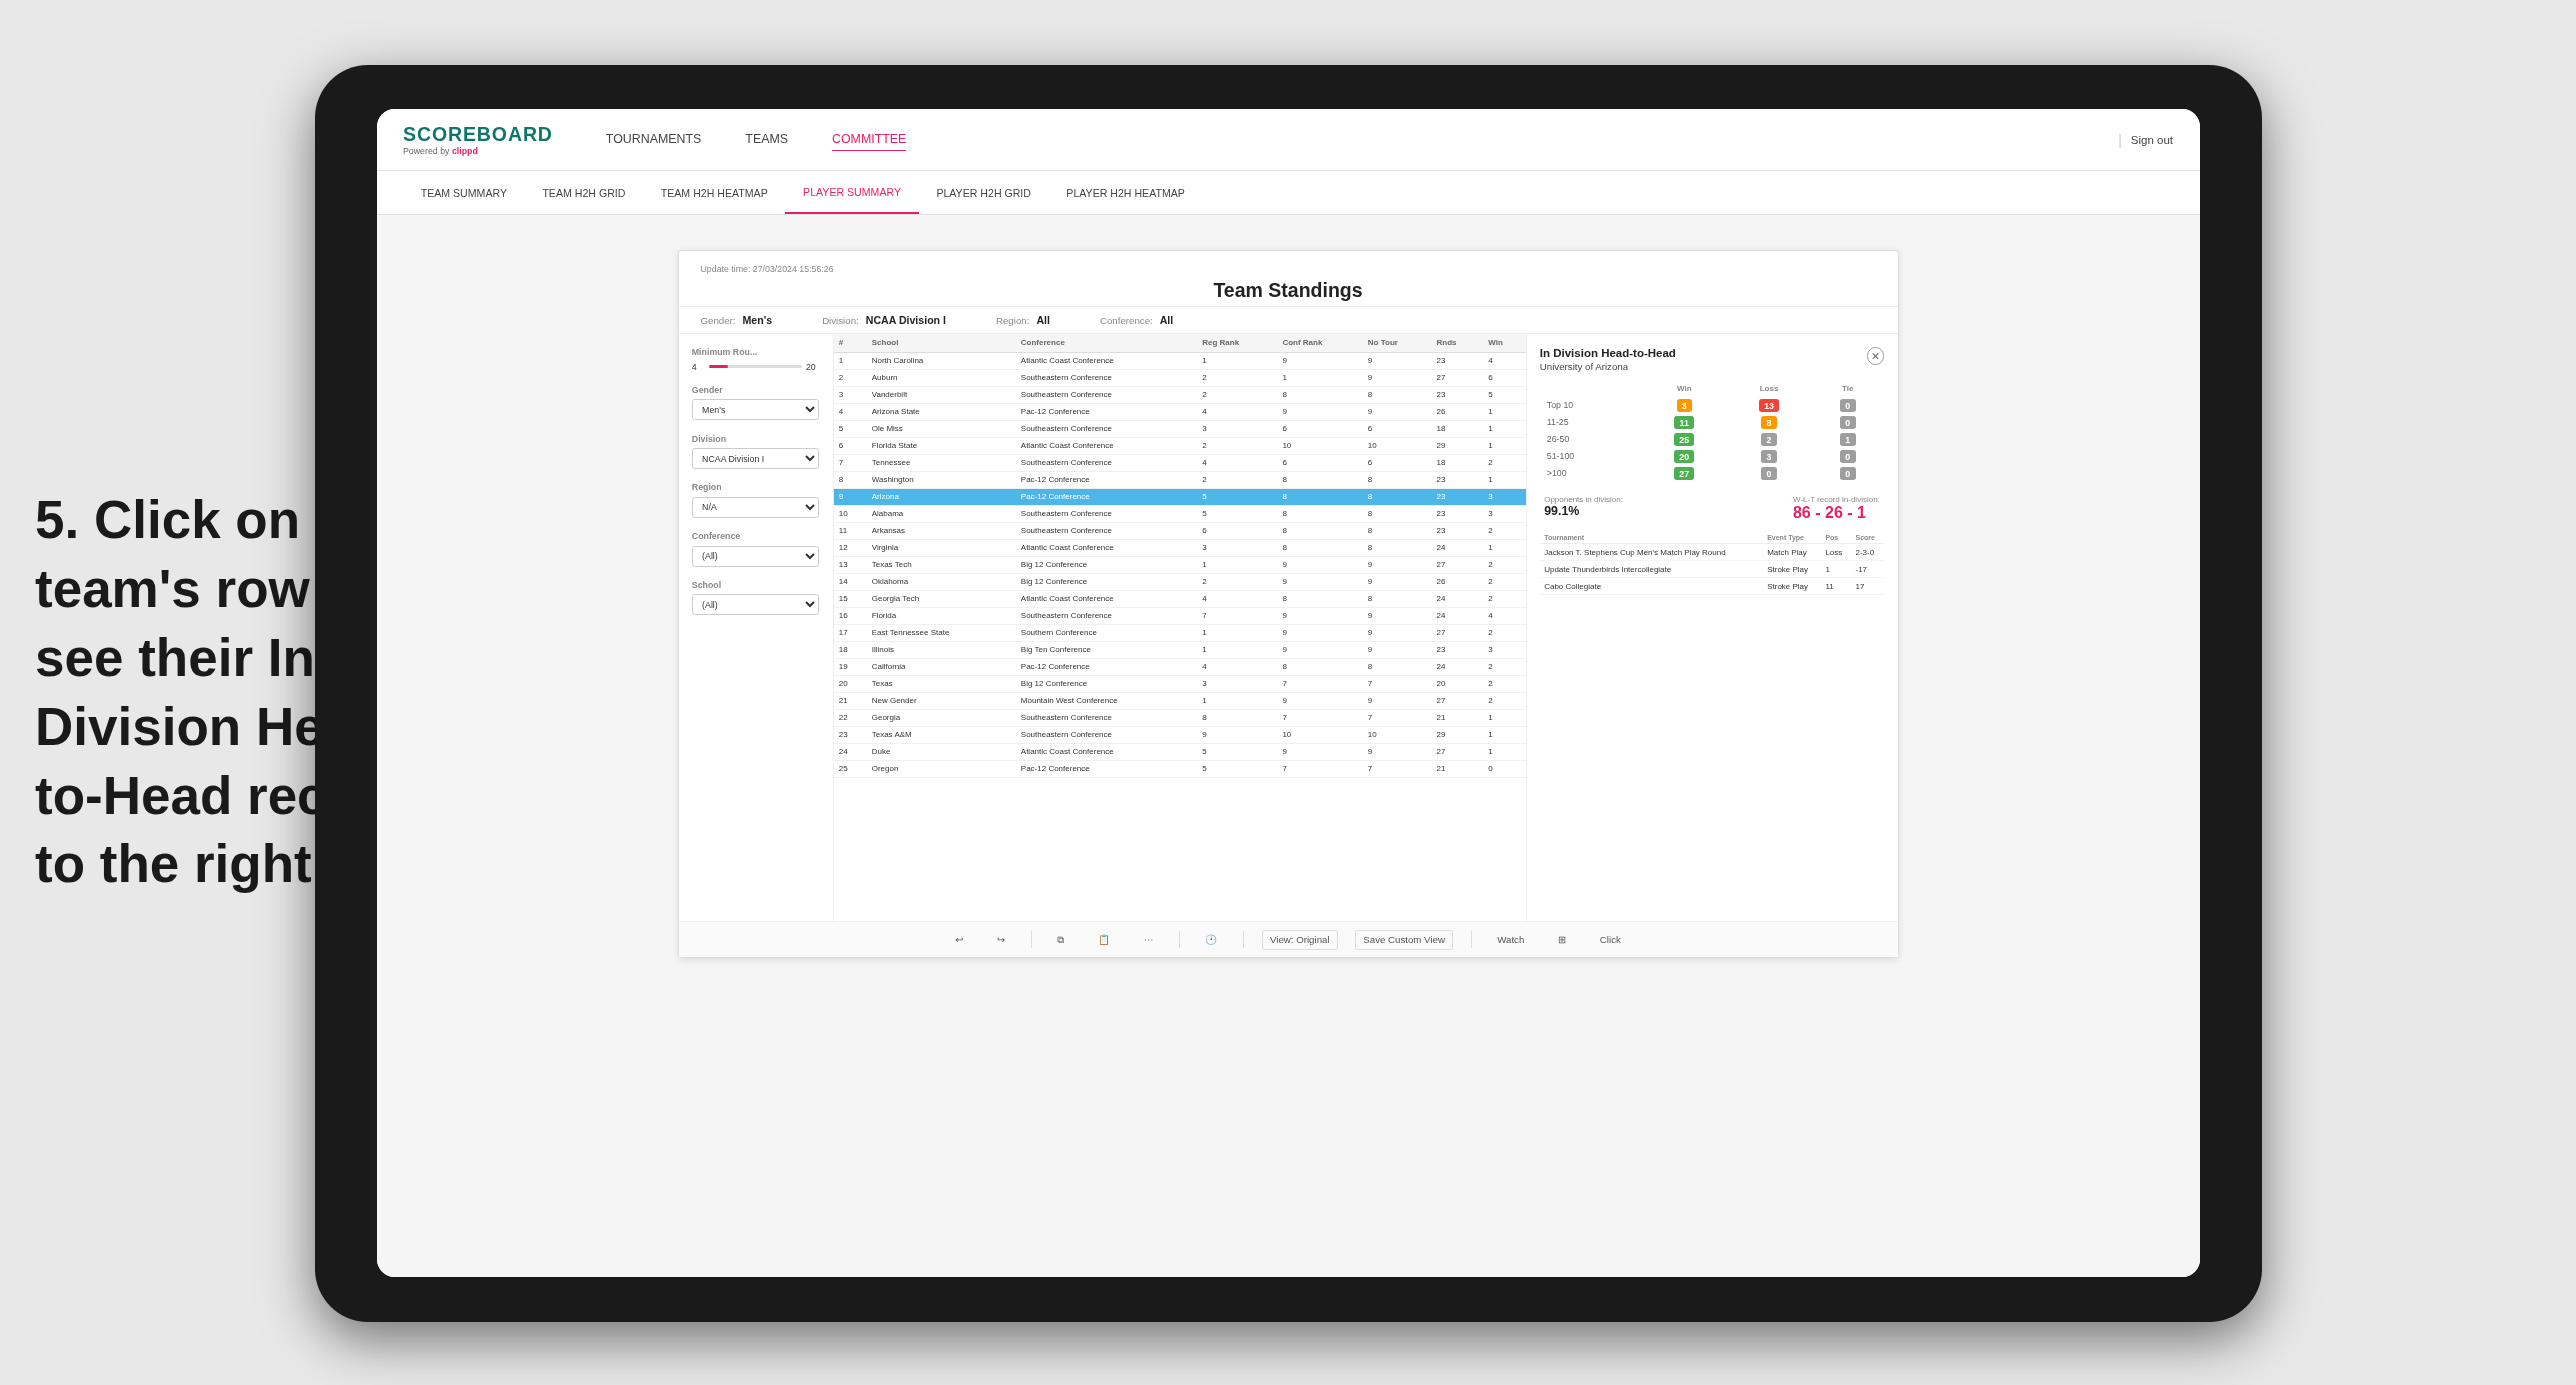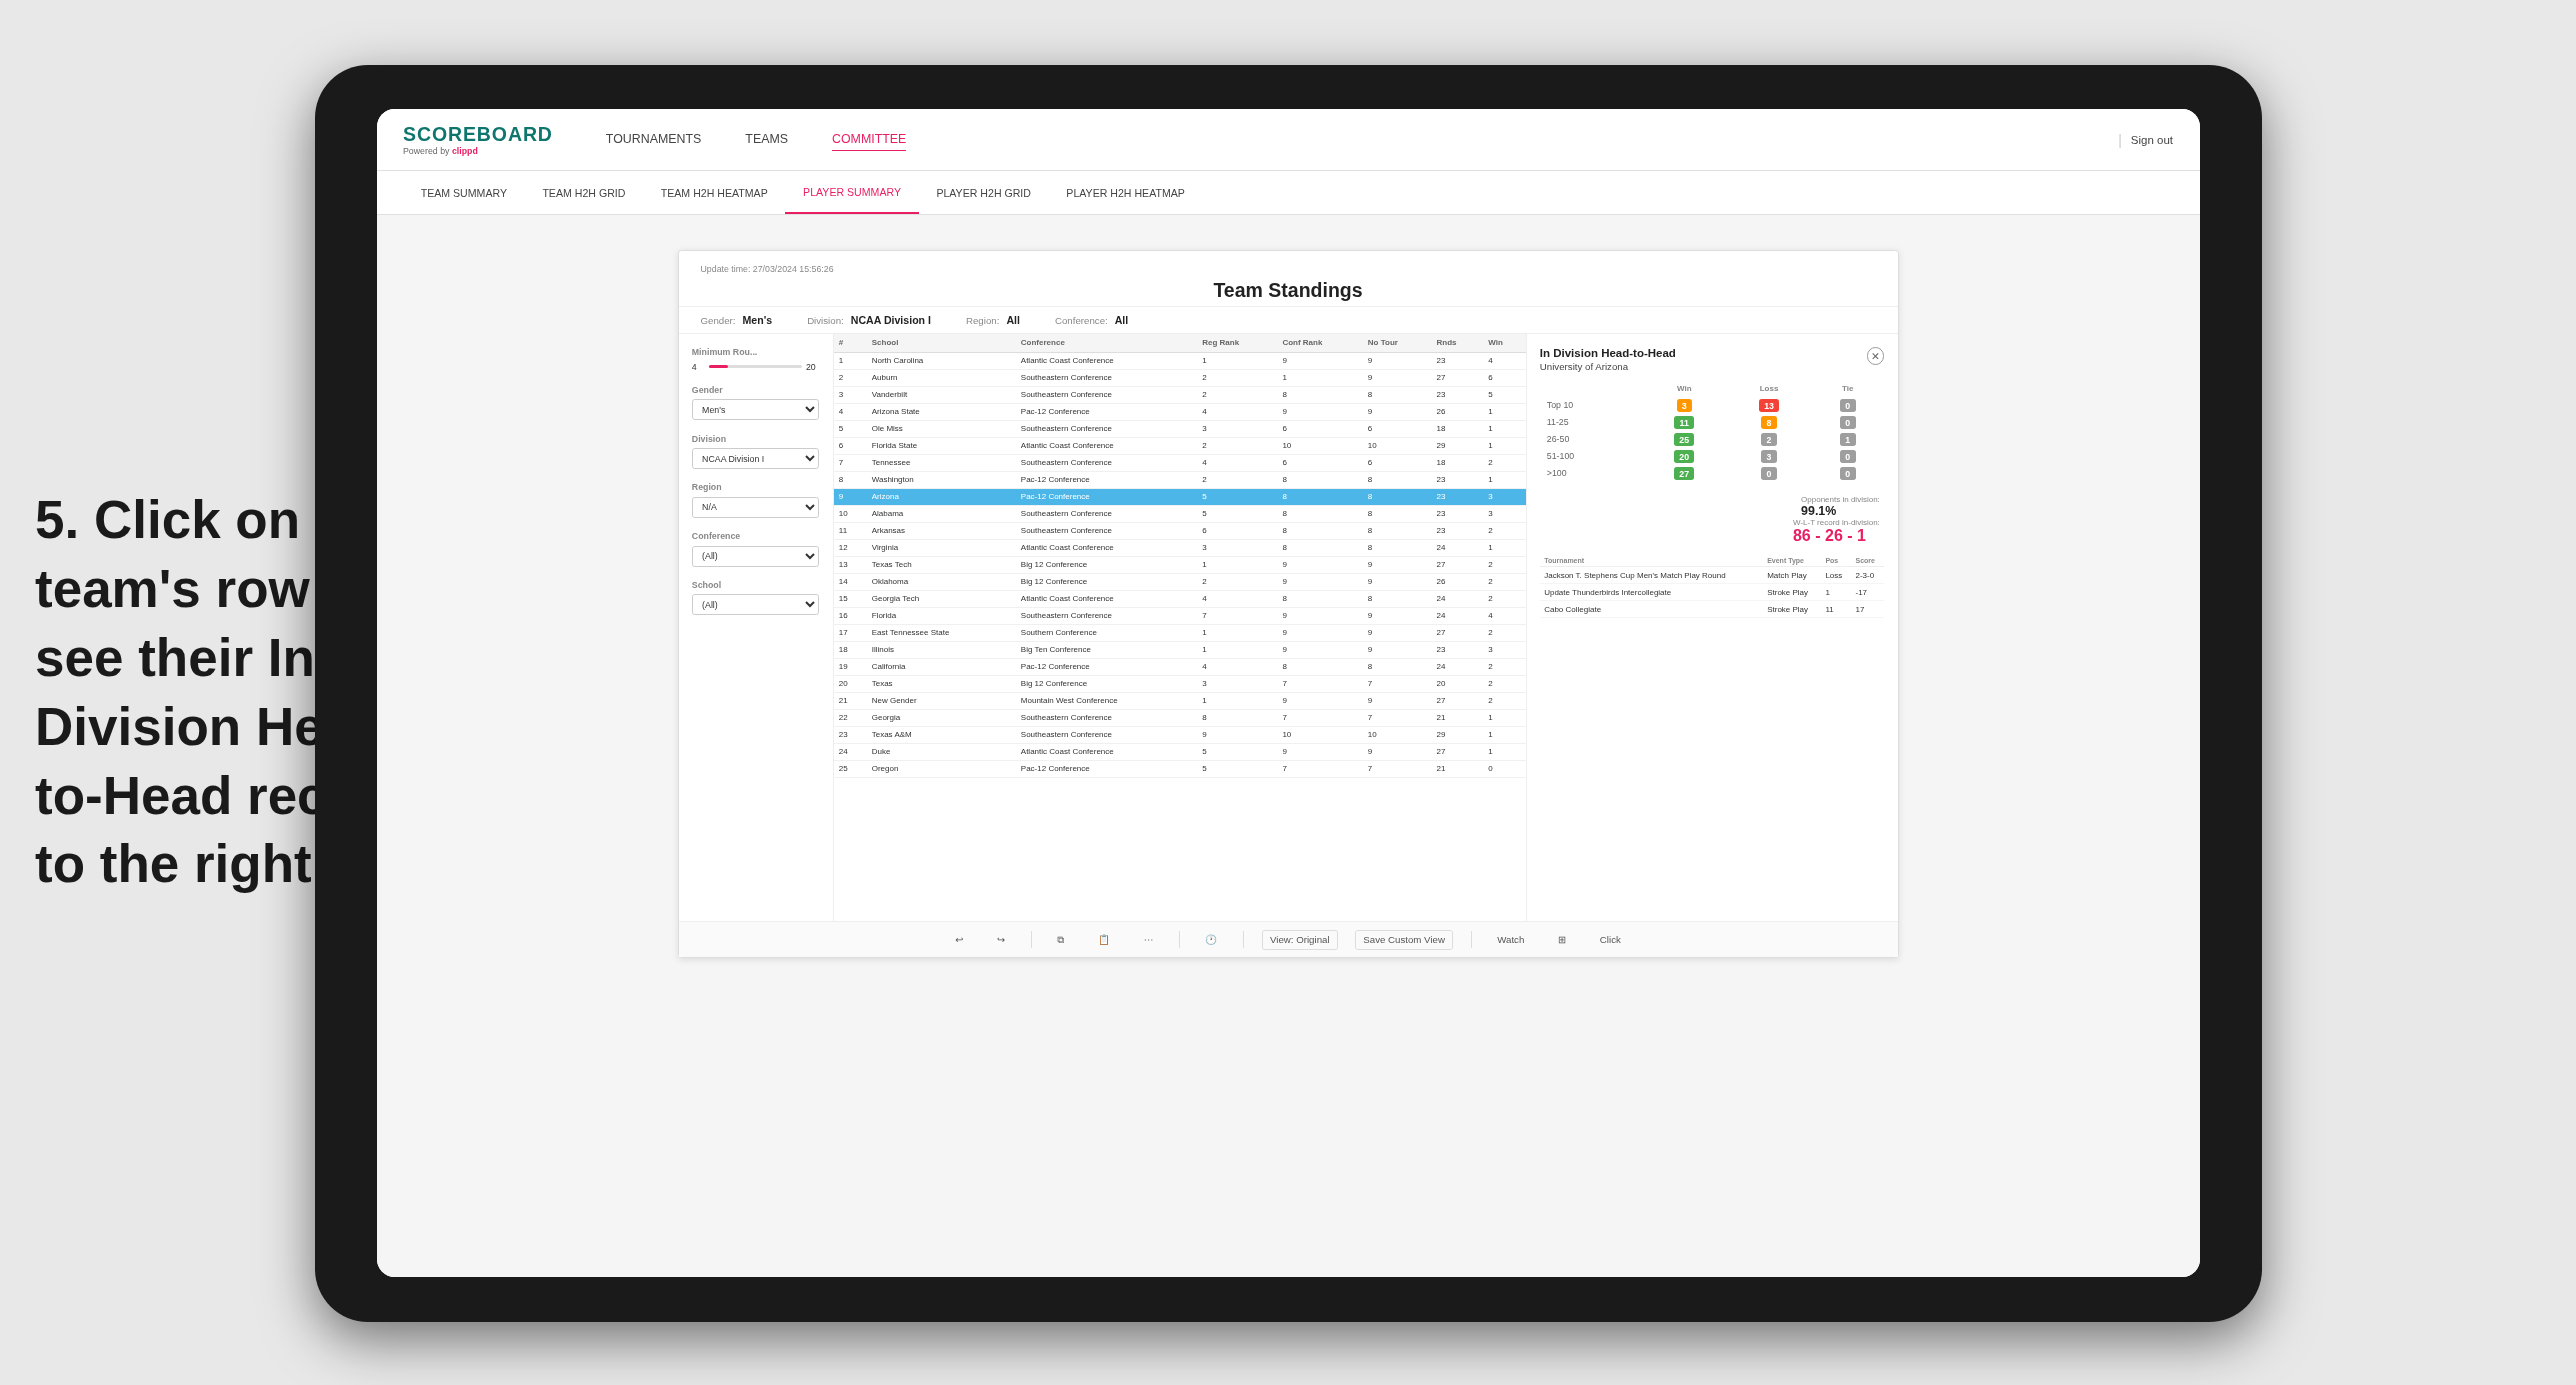--- a/index.html
+++ b/index.html
@@ -158,21 +158,21 @@
 
     .app-title {
       font-size: 19.5px;
       font-weight: bold;
       color: #222;
       text-align: center;
     }
 
     .filters-row {
       display: flex;
-      gap: 35px;
+      gap: 50px;
       align-items: center;
       padding: 7px 22px;
       font-size: 10.6px;
       color: #444;
       border-bottom: 0.9px solid #eee;
     }
 
     .filter-group {
       display: flex;
       align-items: center;
@@ -365,24 +365,23 @@
 
     .h2h-table td:first-child {
       text-align: left;
       color: #666;
       font-size: 8px;
     }
 
     .stat-row {
       display: flex;
       justify-content: space-between;
-      align-items: flex-end;
+      align-items: flex-start;
       margin-bottom: 5px;
       padding: 0 4.4px;
-      flex-direction: column;
     }
 
     .stat-label {
       font-size: 8px;
       color: #888;
     }
 
     .stat-value {
       font-size: 14px;
       font-weight: bold;

